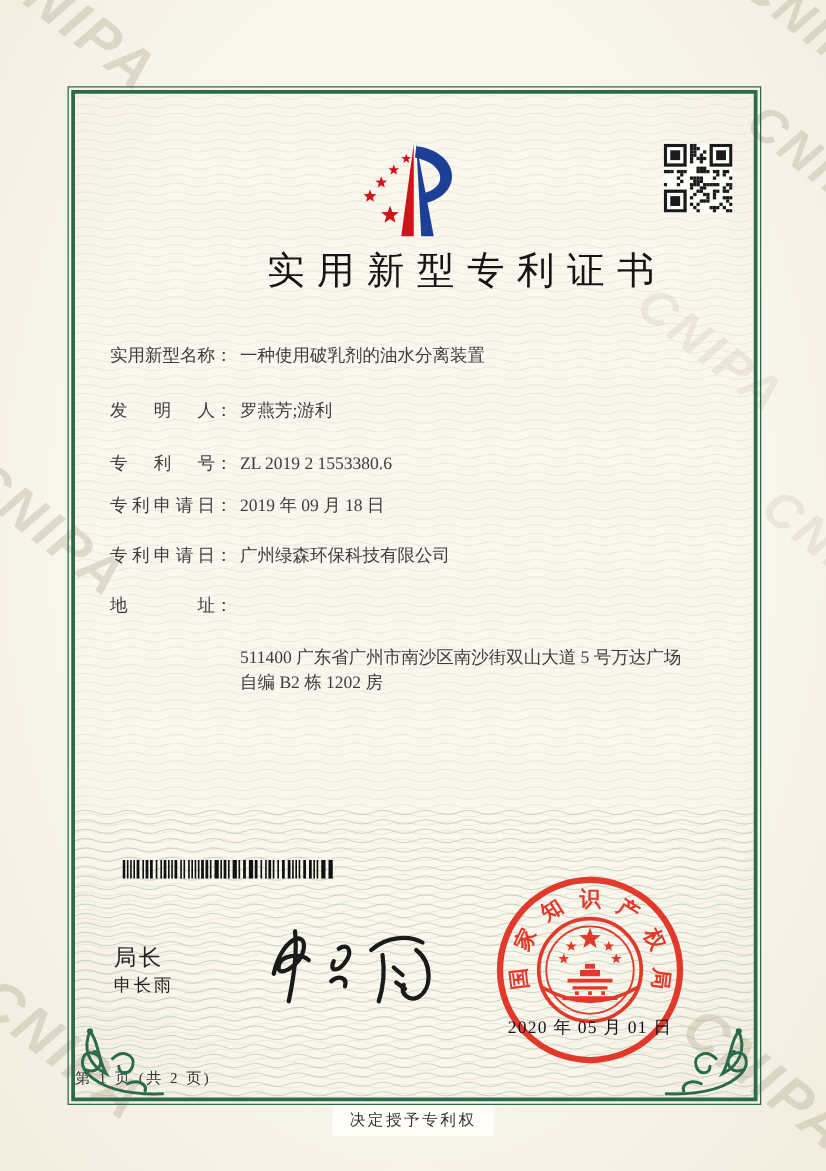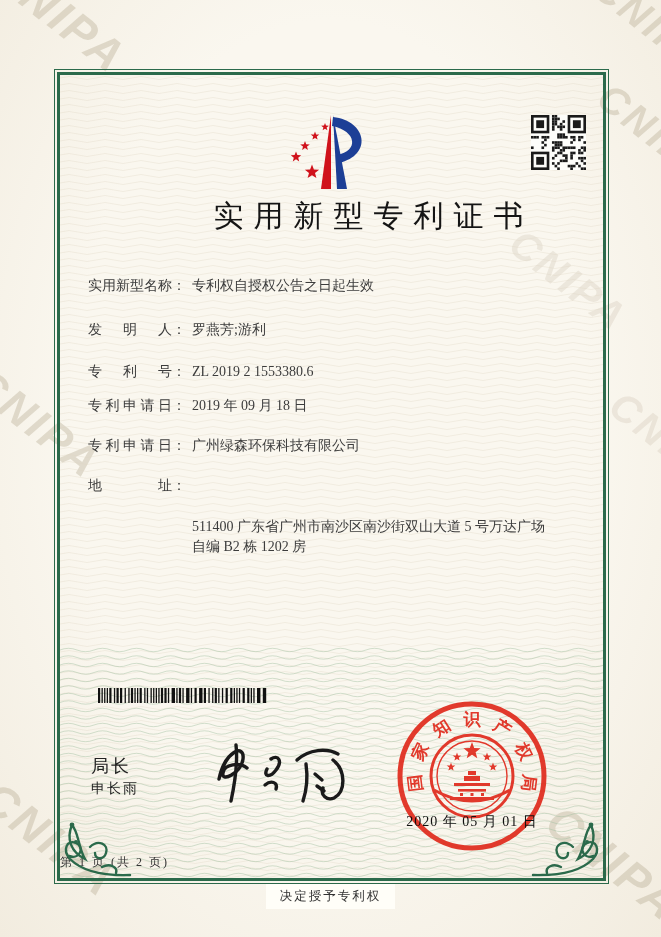--- a/index.html
+++ b/index.html
@@ -331,21 +331,21 @@
         <rect x="39.285714285714285" y="2.619047619047619" width="13.095238095238095" height="13.095238095238095" fill="#fdfdfa"></rect>
         <rect x="41.904761904761905" y="5.238095238095238" width="7.857142857142858" height="7.857142857142858" fill="#1a1a1a"></rect>
         <rect x="0" y="36.666666666666664" width="18.333333333333332" height="18.333333333333332" fill="#1a1a1a"></rect>
         <rect x="2.619047619047619" y="39.285714285714285" width="13.095238095238095" height="13.095238095238095" fill="#fdfdfa"></rect>
         <rect x="5.238095238095238" y="41.904761904761905" width="7.857142857142858" height="7.857142857142858" fill="#1a1a1a"></rect>
       </svg>
 
     <div class="title">实用新型专利证书</div>
 
     <div class="row" style="top:201px;">
-      <span class="lab">实用新型名称</span>：<span class="val">专利权自授权公告之日起生效</span>
+      <span class="lab">实用新型名称</span>：<span class="val">一种使用破乳剂的油水分离装置</span>
     </div>
     <div class="row" style="top:245px;">
       <span class="lab">发明人</span>：<span class="val">罗燕芳;游利</span>
     </div>
     <div class="row" style="top:287px;">
       <span class="lab">专利号</span>：<span class="val">ZL 2019 2 1553380.6</span>
     </div>
     <div class="row" style="top:321px;">
       <span class="lab">专利申请日</span>：<span class="val">2019 年 09 月 18 日</span>
     </div>

